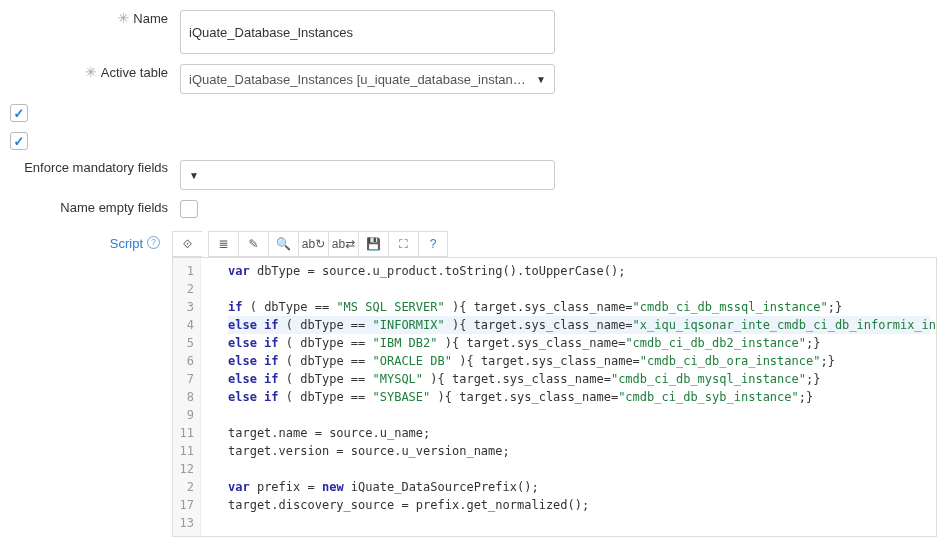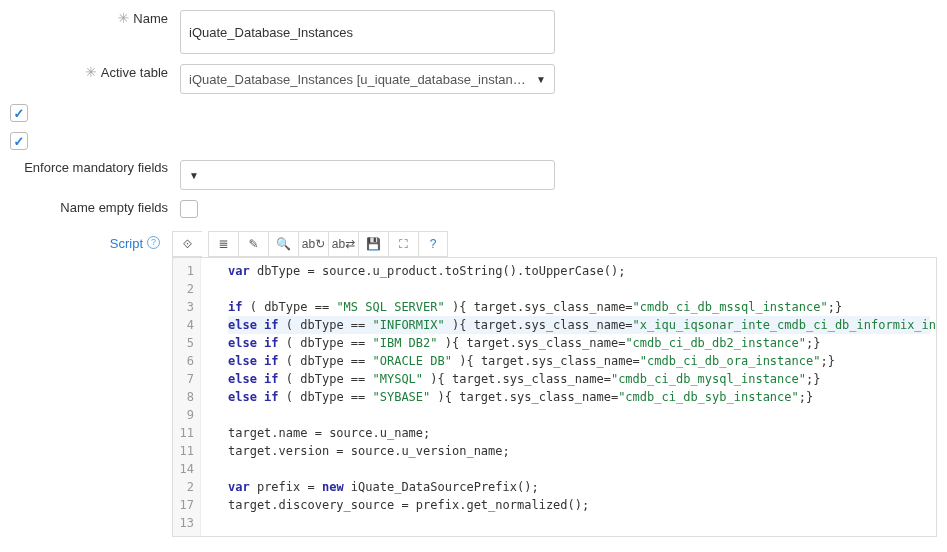--- a/index.html
+++ b/index.html
@@ -233,21 +233,21 @@
           <div>2</div>
           <div>3</div>
           <div>4</div>
           <div>5</div>
           <div>6</div>
           <div>7</div>
           <div>8</div>
           <div>9</div>
           <div>11</div>
           <div>11</div>
-          <div>14</div>
+          <div>12</div>
           <div>2</div>
           <div>17</div>
           <div>13</div>
         </div>
       <div class="code" id="code"><div><span class="kw">var </span><span class="ident">dbType = source.u_product.toString().toUpperCase();</span></div><div>&nbsp;</div><div><span class="kw">if</span><span class="ident"> ( dbType == </span><span class="str">"MS SQL SERVER"</span><span class="ident"> ){ target.sys_class_name=</span><span class="str">"cmdb_ci_db_mssql_instance"</span><span class="ident">;}</span></div><div class="hl"><span class="kw">else if</span><span class="ident"> ( dbType == </span><span class="str">"INFORMIX"</span><span class="ident"> ){ target.sys_class_name=</span><span class="str">"x_iqu_iqsonar_inte_cmdb_ci_db_informix_instance"</span></div><div><span class="kw">else if</span><span class="ident"> ( dbType == </span><span class="str">"IBM DB2"</span><span class="ident"> ){ target.sys_class_name=</span><span class="str">"cmdb_ci_db_db2_instance"</span><span class="ident">;}</span></div><div><span class="kw">else if</span><span class="ident"> ( dbType == </span><span class="str">"ORACLE DB"</span><span class="ident"> ){ target.sys_class_name=</span><span class="str">"cmdb_ci_db_ora_instance"</span><span class="ident">;}</span></div><div><span class="kw">else if</span><span class="ident"> ( dbType == </span><span class="str">"MYSQL"</span><span class="ident"> ){ target.sys_class_name=</span><span class="str">"cmdb_ci_db_mysql_instance"</span><span class="ident">;}</span></div><div><span class="kw">else if</span><span class="ident"> ( dbType == </span><span class="str">"SYBASE"</span><span class="ident"> ){ target.sys_class_name=</span><span class="str">"cmdb_ci_db_syb_instance"</span><span class="ident">;}</span></div><div>&nbsp;</div><div><span class="ident">target.name = source.u_name;</span></div><div><span class="ident">target.version = source.u_version_name;</span></div><div>&nbsp;</div><div><span class="kw">var </span><span class="ident">prefix = </span><span class="kw">new </span><span class="ident">iQuate_DataSourcePrefix();</span></div><div><span class="ident">target.discovery_source = prefix.get_normalized();</span></div><div>&nbsp;</div></div>
     </div>
   </div>
 </div>
 
 </body></html>

